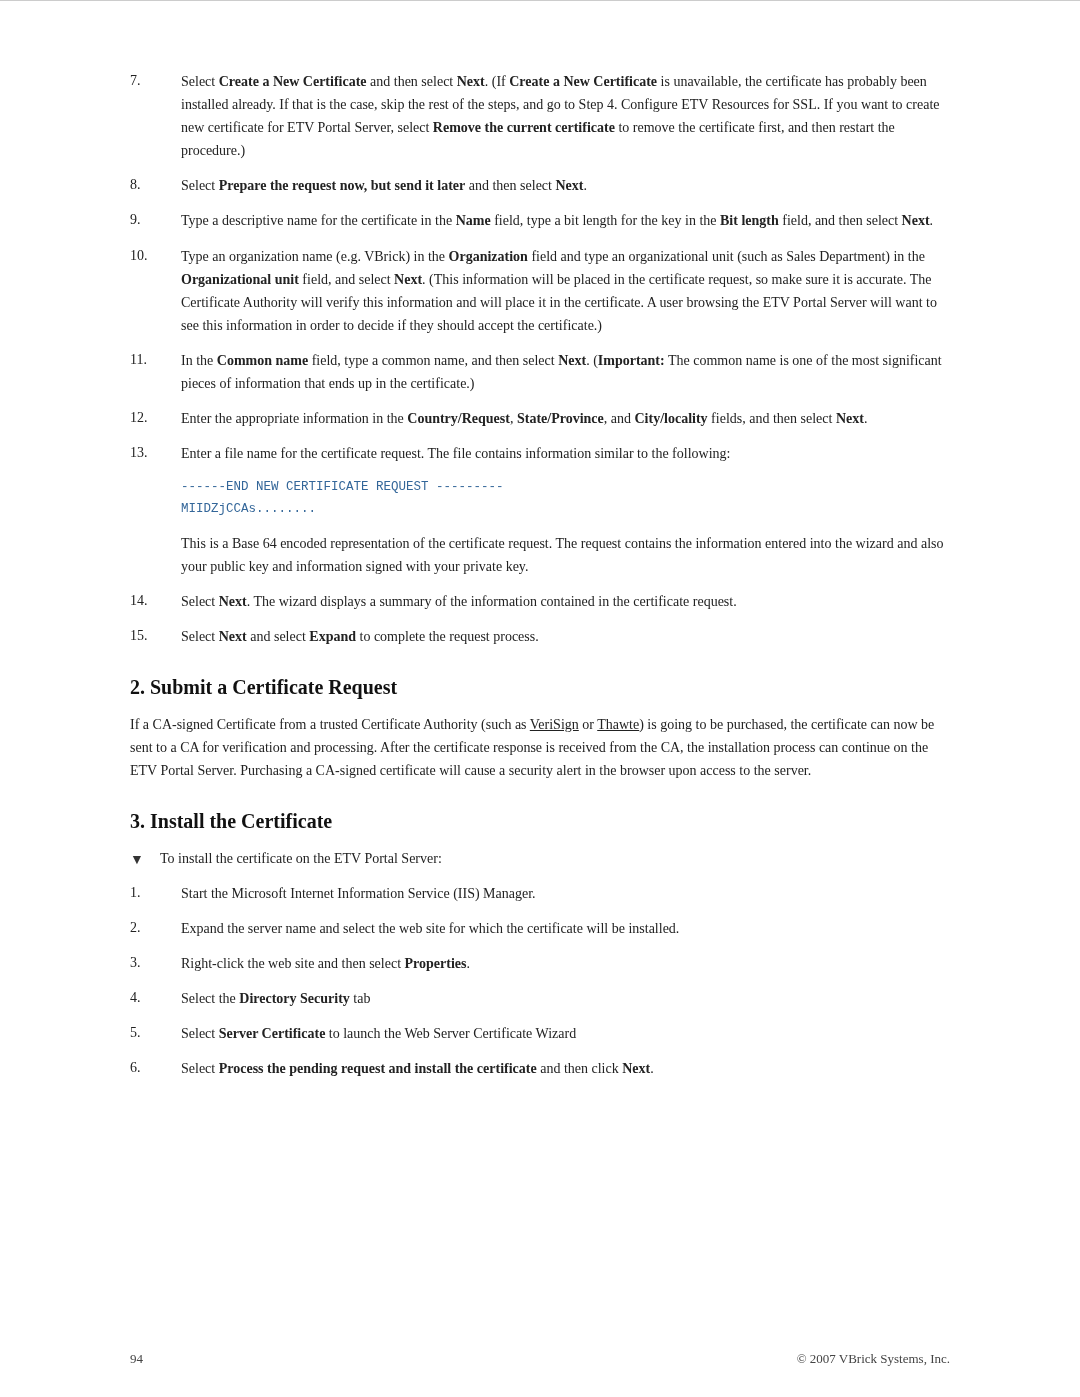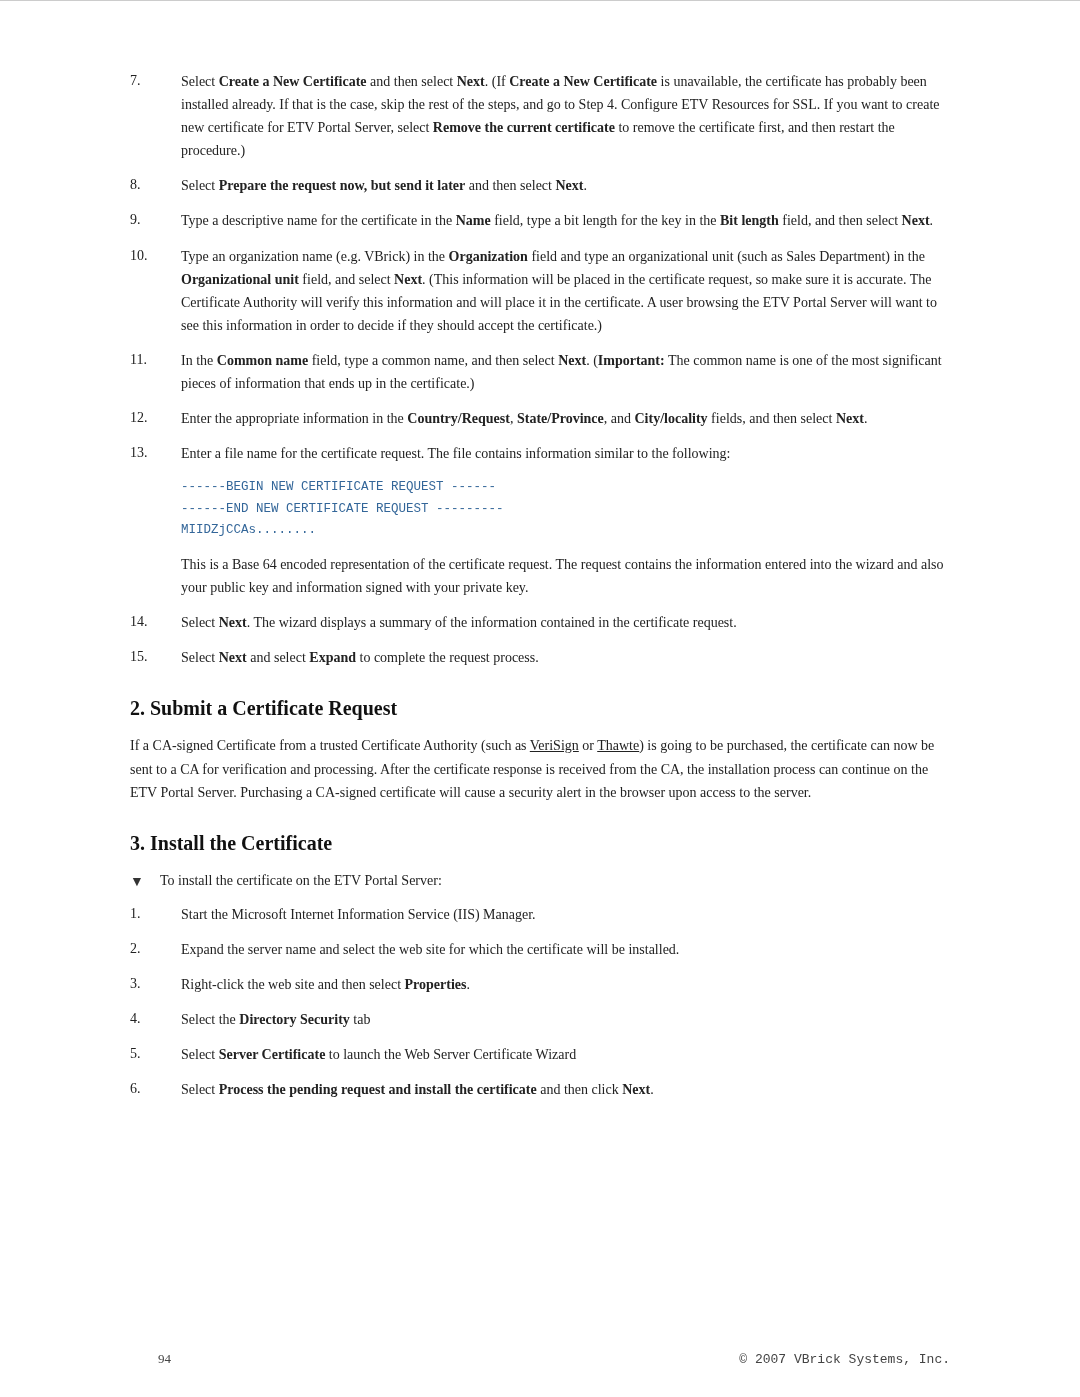--- a/index.html
+++ b/index.html
@@ -131,27 +131,25 @@
       justify-content: space-between;
       align-items: center;
       font-size: 13px;
       color: #444;
       font-family: Georgia, 'Times New Roman', serif;
     }
 
     .footer-page {
       font-size: 13px;
       color: #444;
-      margin-left: 28px;
     }
 
     .footer-copy {
       font-size: 13px;
       color: #444;
-      font-family: Liberation Mono, monospace;
     }
   </style>
 </head>
 <body>
 
 <div class="page-container">
   <div class="top-border"></div>
 
   <div class="content">
 
@@ -197,21 +195,20 @@
         <div class="list-content">
           Enter the appropriate information in the <strong>Country/Request</strong>, <strong>State/Province</strong>, and <strong>City/locality</strong> fields, and then select <strong>Next</strong>.
         </div>
       </li>
 
       <li>
         <span class="list-num">13.</span>
         <div class="list-content">
           Enter a file name for the certificate request. The file contains information similar to the following:
           <div class="code-block">
-            <span class="code-line">------BEGIN NEW CERTIFICATE REQUEST ------</span>
             <span class="code-line">------END NEW CERTIFICATE REQUEST ---------</span>
             <span class="code-line">MIIDZjCCAs........</span>
           </div>
           This is a Base 64 encoded representation of the certificate request. The request contains the information entered into the wizard and also your public key and information signed with your private key.
         </div>
       </li>
 
       <li>
         <span class="list-num">14.</span>
         <div class="list-content">

